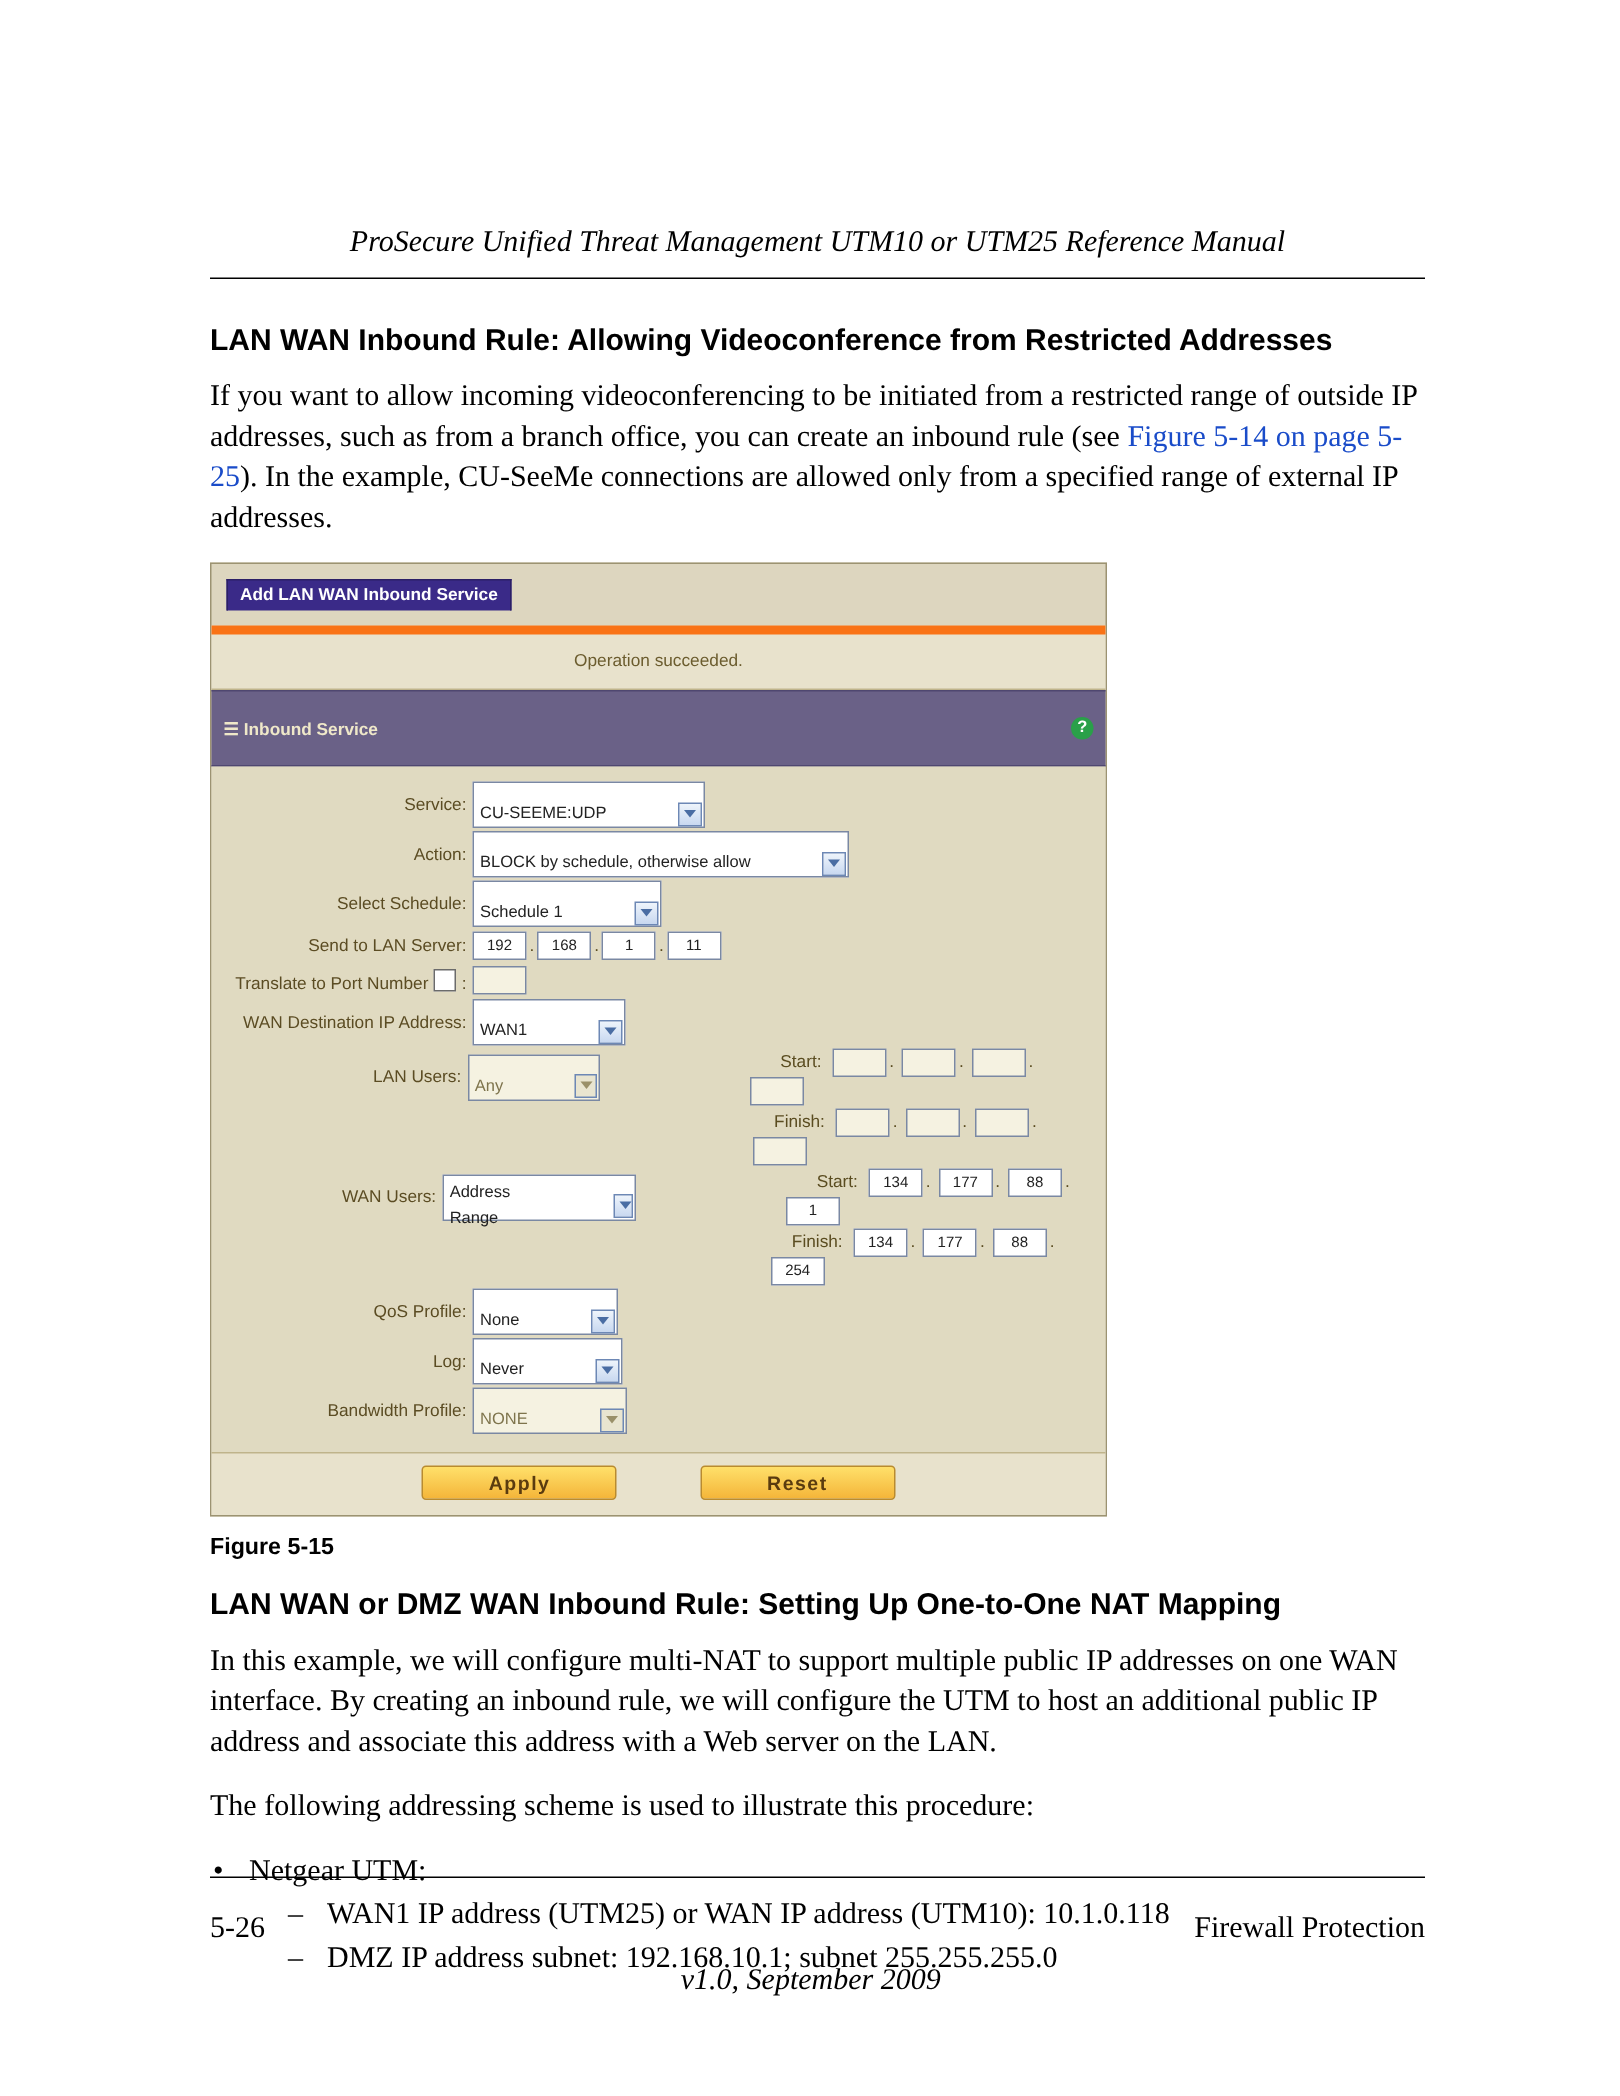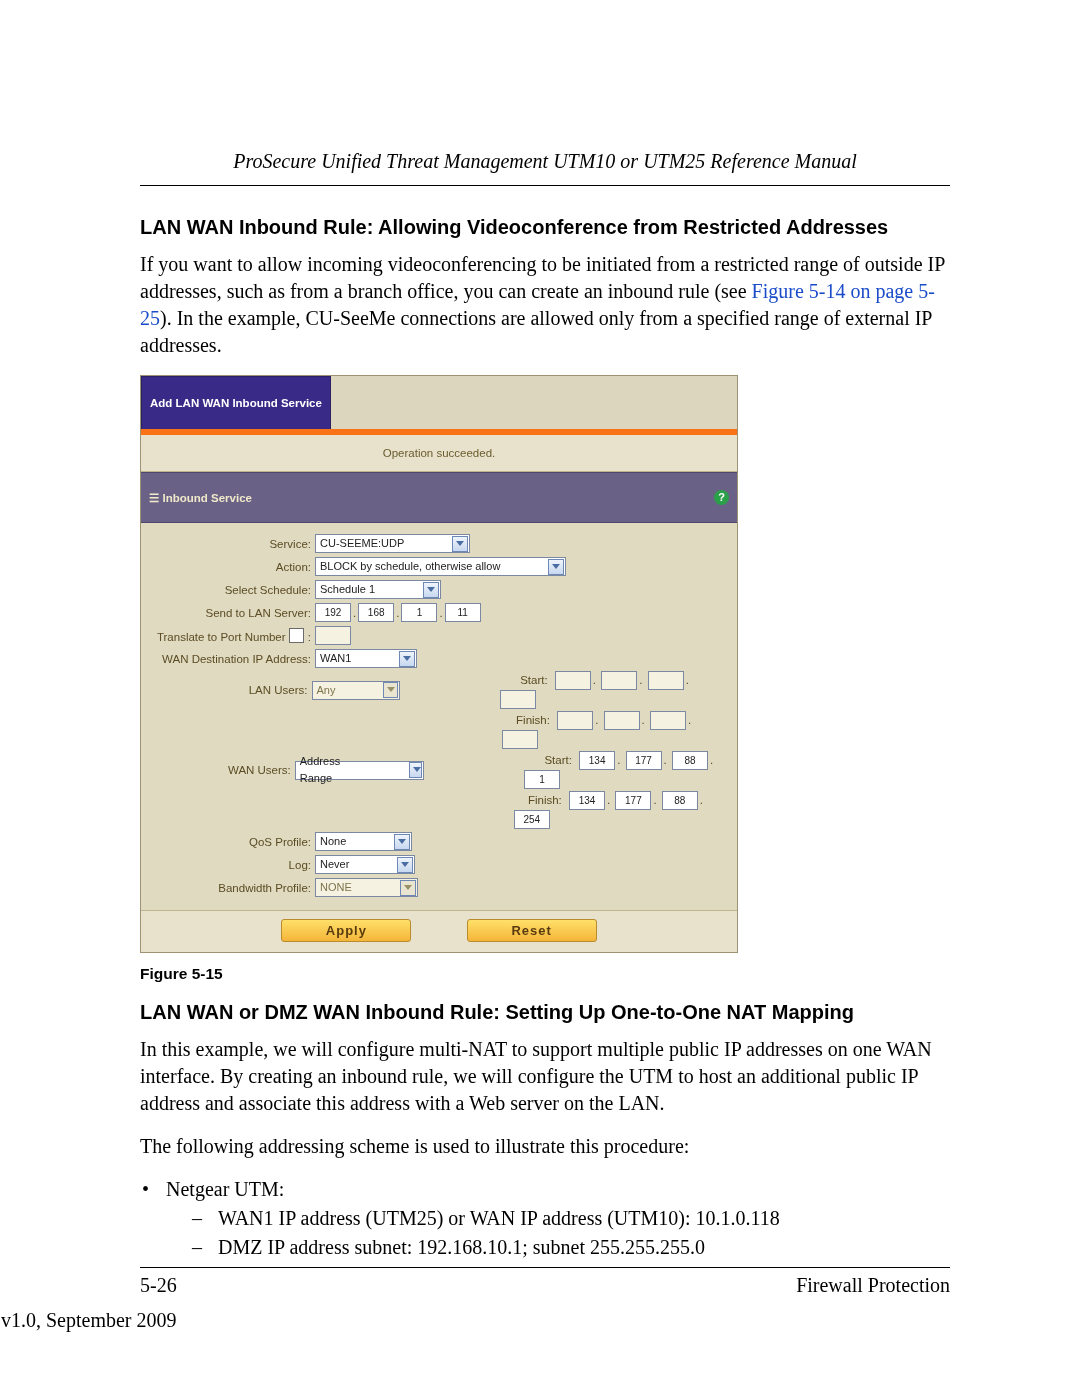--- a/index.html
+++ b/index.html
@@ -76,52 +76,53 @@
     content: "–";
     position: absolute;
     left: 26px;
     top: 0;
   }
   .footer-rule {
     position: absolute;
     left: 140px; right: 130px;
     bottom: 100px;
     border-top: 1.5px solid #000;
-    padding-top: 6px;
+    padding-top: 22px;
     font-size: 20px;
     display: flex;
     justify-content: space-between;
   }
   .version {
     position: absolute;
     left: 1px; right: 0;
     bottom: 65px;
-    text-align: left;
+    text-align: center;
+    font-style: italic;
     font-size: 20px;
   }
 
   
   .shot {
     width: 596px;
     margin: 6px 0 4px 0;
     font-family: Verdana, Arial, sans-serif;
     font-size: 11.5px;
     color: #5a4c20;
     background: #ddd6bf;
     border: 1px solid #9c9372;
     position: relative;
   }
   .tab {
     display: inline-block;
     background: #3a2a88;
     color: #fff;
     font-weight: bold;
     font-size: 11.5px;
-    padding: 20px 8px;
-    margin: 0;
+    padding: 4px 8px;
+    margin: 10px;
     border: 1px solid #2b1f66;
     border-bottom: none;
   }
   .opmsg {
     text-align: center;
     padding: 12px 0;
     color: #6b5c2e;
     background: #e8e2cc;
     border-top: 6px solid #f97316;
     border-bottom: 1px solid #bfb48b;
@@ -182,21 +183,21 @@
     background: #f5f2e1;
     color: #7e744c;
   }
   .sel {
     display: inline-flex;
     align-items: center;
     border: 1px solid #7a88a3;
     background: #fff;
     height: 17px;
     line-height: 17px;
-    padding: 0 1px 0 4px;
+    padding: 12px 1px 0 4px;
     font-size: 11px;
     color: #222;
     font-family: Verdana, Arial, sans-serif;
     gap: 44px;
   }
   .sel.dis { background: #f5f2e1; color: #7e744c; }
   .sel .arrow {
     display: inline-block;
     width: 14px; height: 14px;
     margin-left: 4px;

